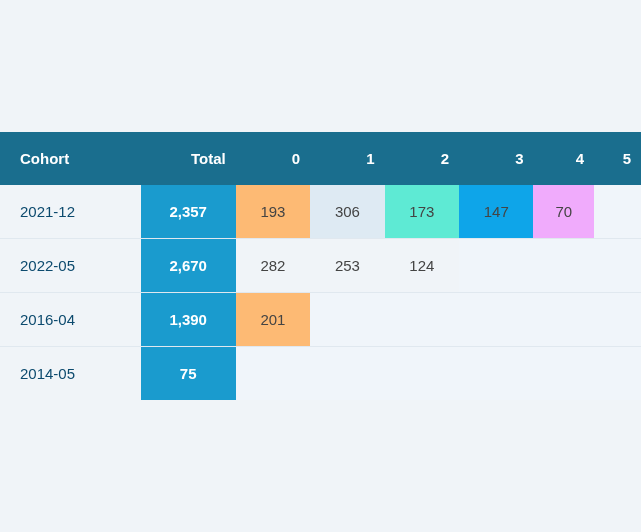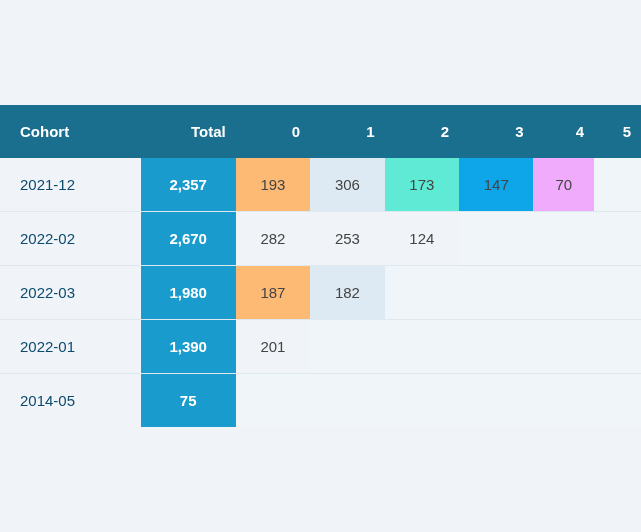--- a/index.html
+++ b/index.html
@@ -110,41 +110,31 @@
           <td><a href="#">2021-12</a></td>
           <td class="total-cell">2,357</td>
           <td class="val-0">193</td>
           <td class="val-1">306</td>
           <td class="val-2">173</td>
           <td class="val-3">147</td>
           <td class="val-4">70</td>
           <td class="empty"></td>
         </tr>
         <tr>
-          <td><a href="#">2022-02</a></td>
+          <td><a href="#">2022-05</a></td>
           <td class="total-cell">2,670</td>
           <td class="val-0">282</td>
           <td class="val-1">253</td>
           <td class="val-2">124</td>
           <td class="empty"></td>
           <td class="empty"></td>
           <td class="empty"></td>
         </tr>
         <tr>
-          <td><a href="#">2022-03</a></td>
-          <td class="total-cell">1,980</td>
-          <td class="val-0">187</td>
-          <td class="val-1">182</td>
-          <td class="empty"></td>
-          <td class="empty"></td>
-          <td class="empty"></td>
-          <td class="empty"></td>
-        </tr>
-        <tr>
-          <td><a href="#">2022-01</a></td>
+          <td><a href="#">2016-04</a></td>
           <td class="total-cell">1,390</td>
           <td class="val-0">201</td>
           <td class="empty"></td>
           <td class="empty"></td>
           <td class="empty"></td>
           <td class="empty"></td>
           <td class="empty"></td>
         </tr>
         <tr>
           <td><a href="#">2014-05</a></td>

